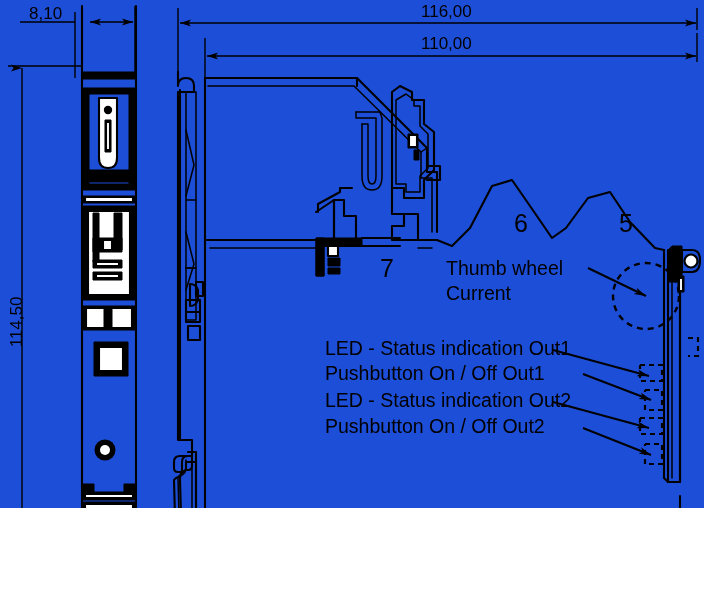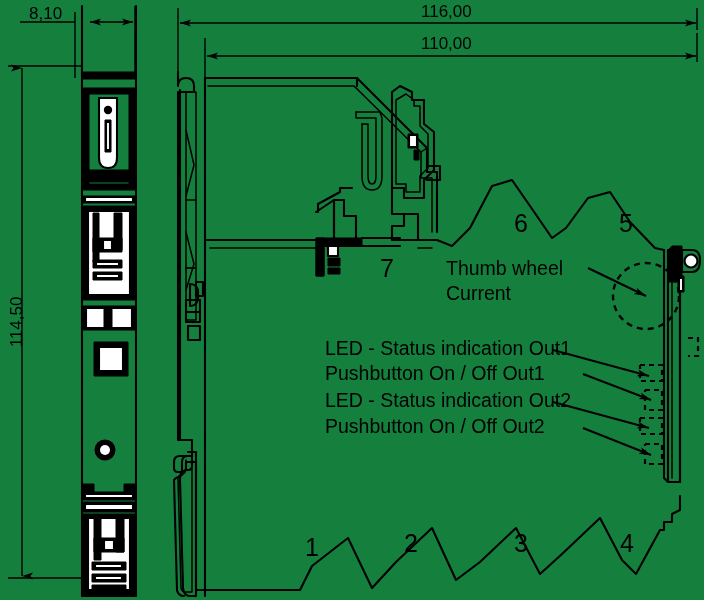--- a/index.html
+++ b/index.html
@@ -3,22 +3,22 @@
 <meta charset="utf-8">
 <style>
   html, body {
     margin: 0;
     padding: 0;
     background: #ffffff;
   }
   #stage {
     position: relative;
     width: 704px;
-    height: 600px;
-    background: #15803d;
+    height: 508px;
+    background: #1d4ed8;
     font-family: "Liberation Sans", sans-serif;
     overflow: hidden;
     text-align: right;
   }
   svg#drawing {
     position: absolute;
     left: 0;
     top: 0;
     width: 704px;
     height: 600px;

